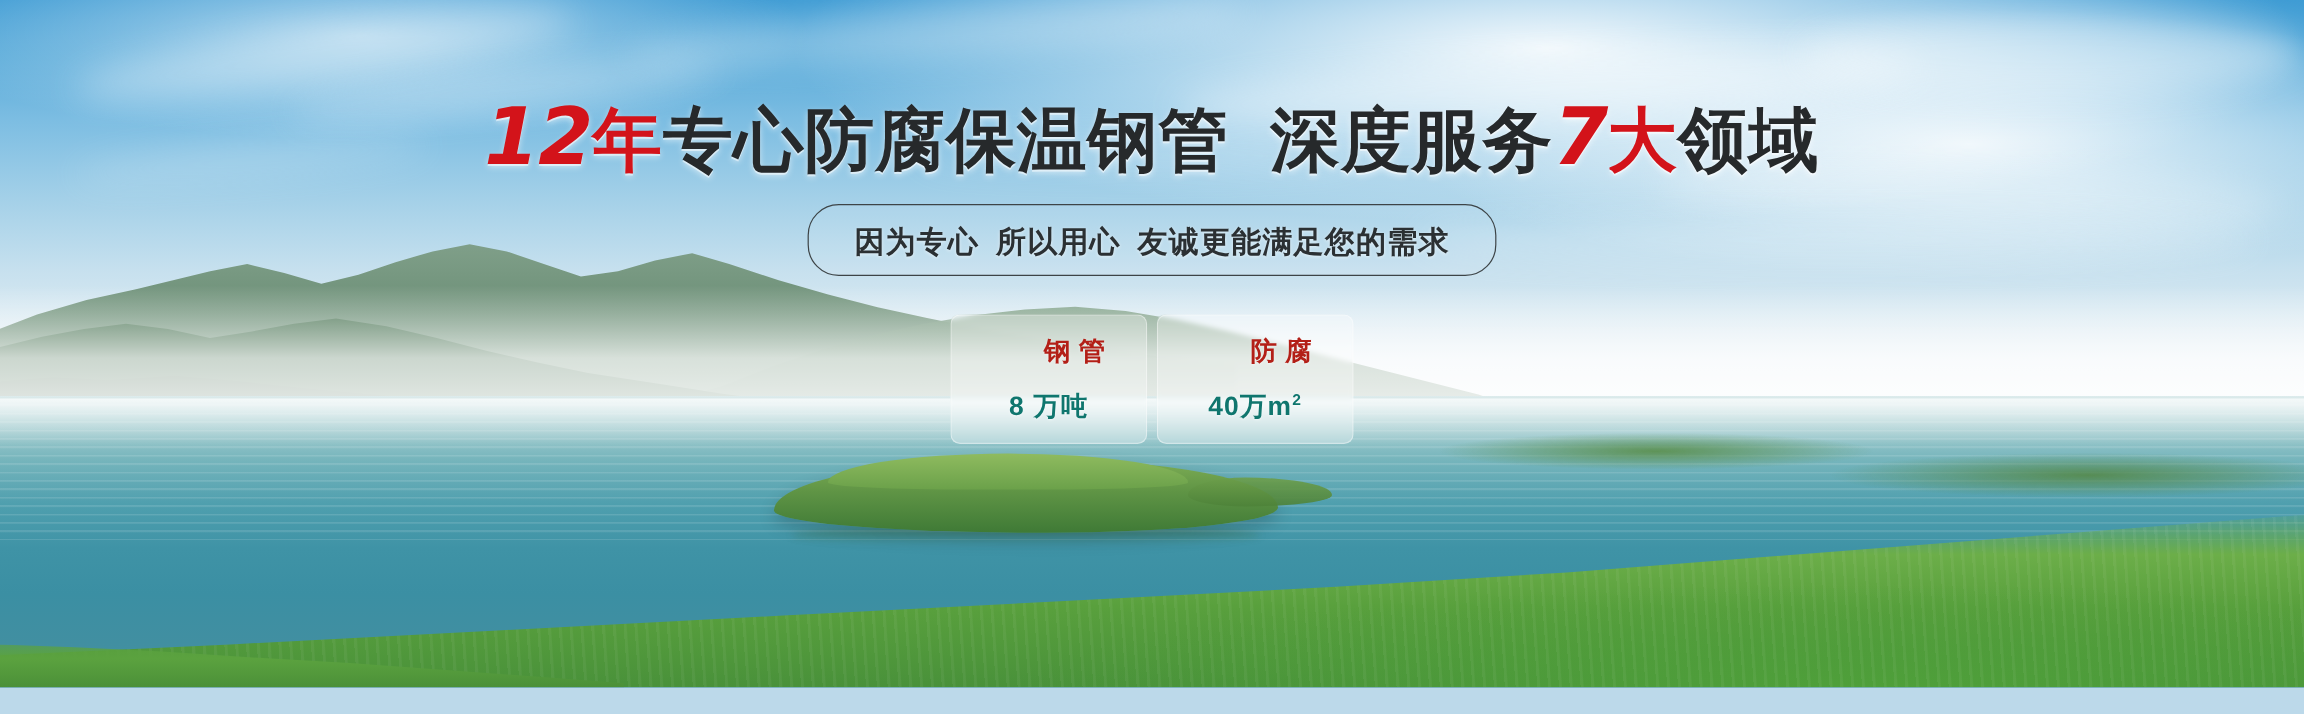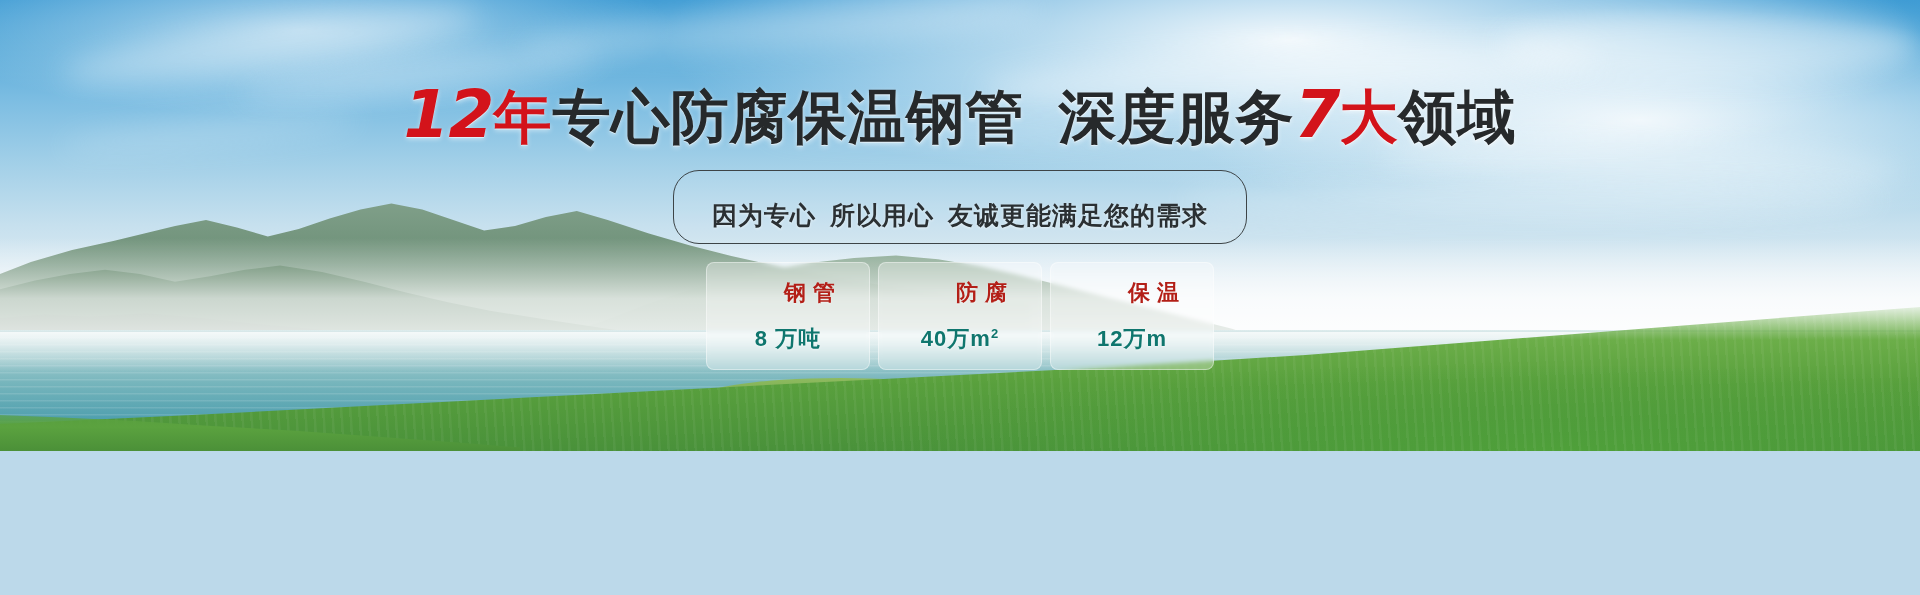--- a/index.html
+++ b/index.html
@@ -1,19 +1,19 @@
 <!DOCTYPE html>
 <html><head>
 <meta charset="utf-8">
 <style>
   * { margin:0; padding:0; box-sizing:border-box; }
   html,body { width:1920px; height:595px; overflow:hidden; }
   body { font-family:"Liberation Sans","DejaVu Sans",sans-serif; background:#bcd9ea; }
 
-  .banner { position:relative; width:1920px; height:451px; overflow:hidden; }
+  .banner { position:relative; width:1920px; height:573px; overflow:hidden; }
 
   
   .sky {
     position:absolute; left:0; top:0; width:1920px; height:330px;
     background:
       radial-gradient(ellipse 900px 210px at 1290px 40px, rgba(255,255,255,.92) 0%, rgba(255,255,255,.45) 38%, rgba(255,255,255,0) 70%),
       radial-gradient(ellipse 620px 150px at 1640px 120px, rgba(255,255,255,.85) 0%, rgba(255,255,255,.30) 45%, rgba(255,255,255,0) 75%),
       radial-gradient(ellipse 520px 120px at 300px 30px, rgba(255,255,255,.55) 0%, rgba(255,255,255,0) 72%),
       linear-gradient(180deg,#3f9cd4 0%, #58aad9 14%, #7cbde2 30%, #a3d0e8 50%, #c6e0ee 68%, #dfecf3 84%, #eef4f7 100%);
   }
@@ -159,21 +159,21 @@
   }
   .headline .gap { display:inline-block; width:34px; }
 
   .subtitle-wrap {
     position:absolute; left:0; top:170px; width:1920px;
     display:flex; justify-content:center;
   }
   .subtitle {
     border:1px solid #3d4447;
     border-radius:26px;
-    padding:28px 38px 11px;
+    padding:14px 38px 11px;
     font-size:25px; font-weight:bold; color:#2b3033;
     letter-spacing:1px; white-space:nowrap;
     background:rgba(255,255,255,.06);
     text-shadow:0 1px 3px rgba(255,255,255,.6);
   }
   .subtitle .sp { display:inline-block; width:14px; }
 
   
   .cards {
     position:absolute; left:0; top:262px; width:1920px;
@@ -258,21 +258,17 @@
       <div class="card">
         <div class="card-title">钢管</div>
         <div class="card-value"><span>8</span>&nbsp;<span>万吨</span></div>
       </div>
 
       <div class="card">
         <div class="card-title">防腐</div>
         <div class="card-value"><span>40</span><span>万m</span><sup>2</sup></div>
       </div>
 
-      <div class="card">
-        <div class="card-title">保温</div>
-        <div class="card-value"><span>12</span><span>万m</span></div>
-      </div>
 
     </div>
 
   </div>
 </div>
 
 </body></html>

